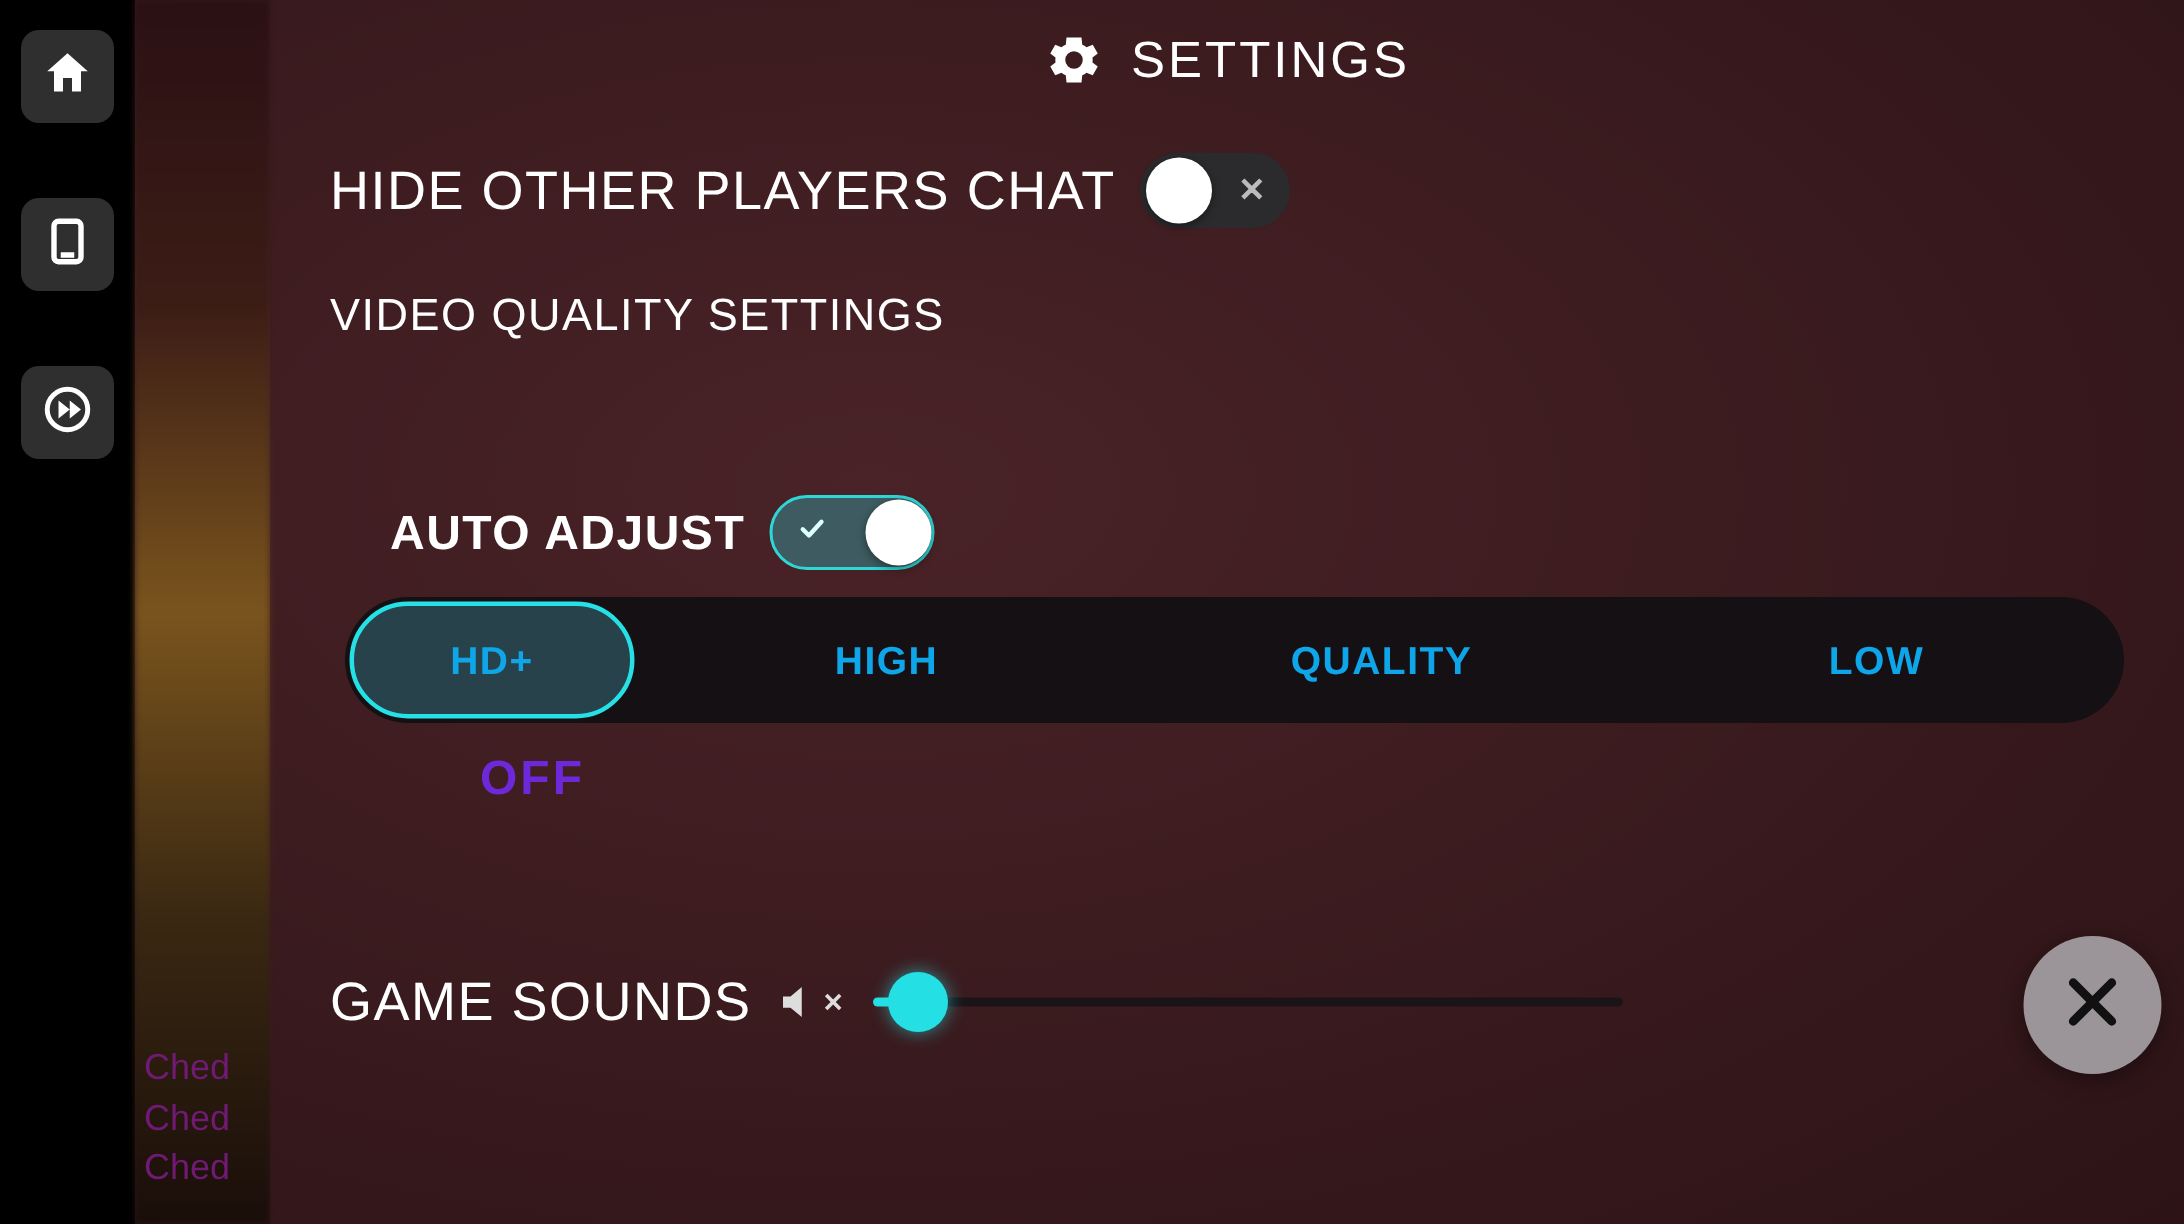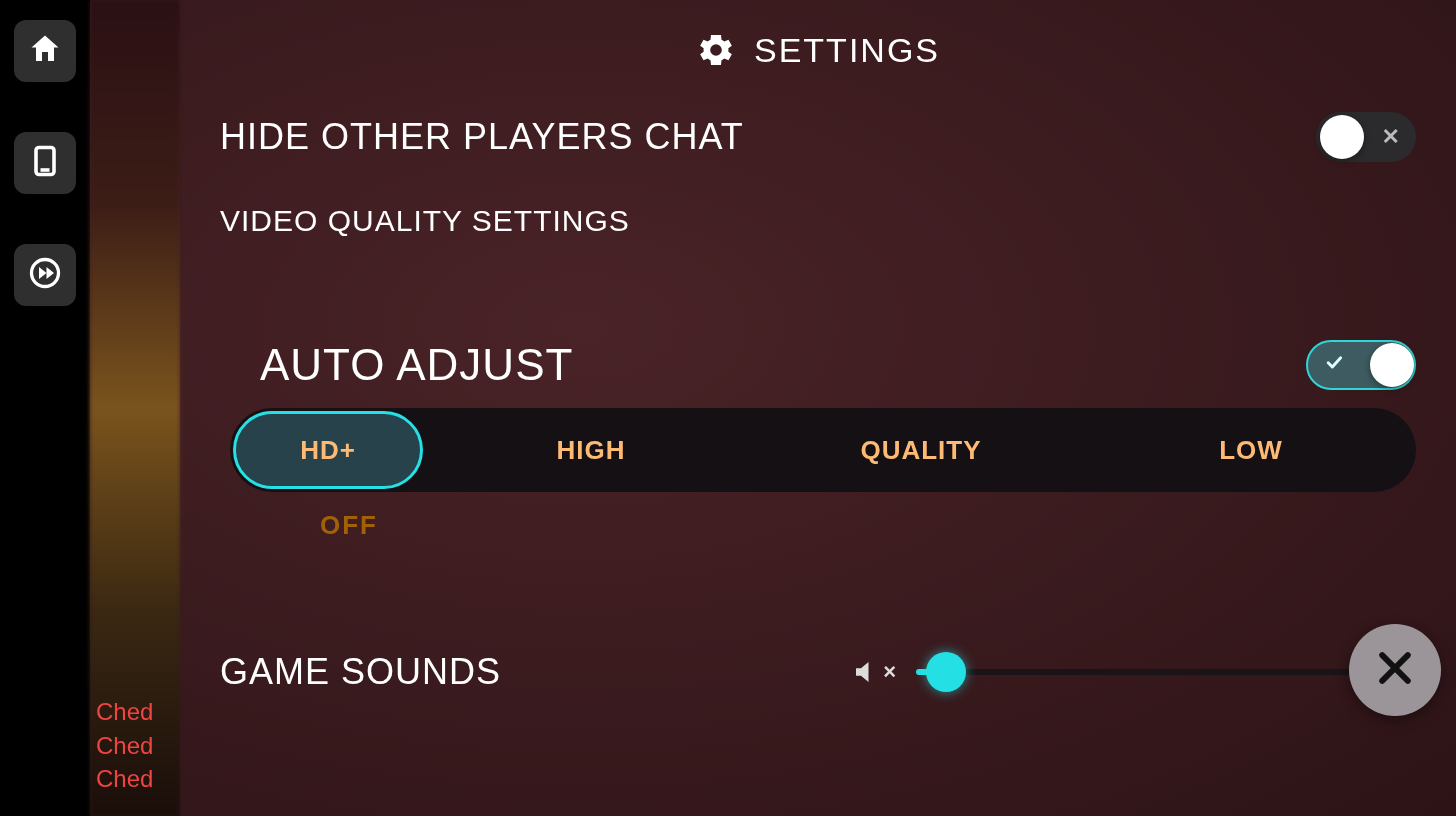--- a/index.html
+++ b/index.html
@@ -21,44 +21,43 @@
     cursor: pointer;
   }
   .rail-btn svg { width: 36px; height: 36px; }
   
   .bg-sliver {
     position: absolute; left: 90px; top: 0; width: 90px; height: 100%;
     background: linear-gradient(180deg, #2b1014 0%, #3c1d16 25%, #7a541d 50%, #3a2812 75%, #1a0e0a 100%);
     filter: blur(2px);
   }
   .sliver-text {
-    position: absolute; left: 96px; bottom: 20px; color: #ef4444; font-size: 24px; font-weight: 500; line-height: 1.4;
+    position: absolute; left: 96px; bottom: 20px; color: #701a75; font-size: 24px; font-weight: 500; line-height: 1.4;
     filter: none;
   }
   
   .panel {
     position: absolute; left: 180px; top: 0; right: 0; height: 100%;
     background: rgba(60, 25, 30, 0.55);
     padding: 0 40px 40px 40px;
     overflow-y: auto;
   }
   .panel-header {
     display: flex; justify-content: center; align-items: center; gap: 18px;
     padding: 20px 0 30px 0;
-    margin-top: 10px;
   }
   .panel-header .gear { width: 40px; height: 40px; }
   .panel-title { font-size: 34px; letter-spacing: 2px; font-weight: 500; }
   .row {
-    display: flex; align-items: center; justify-content: space-between;
+    display: flex; align-items: center; 
     padding: 12px 0;
     gap: 16px;
   }
   .row-label { font-size: 36px; letter-spacing: 1px; font-weight: 500; }
-  .row-sublabel { font-size: 44px; letter-spacing: 1px; font-weight: 400; padding-left: 40px; }
+  .row-sublabel { font-size: 32px; letter-spacing: 1px; font-weight: 700; padding-left: 40px; }
   .section-title { font-size: 30px; letter-spacing: 1px; font-weight: 500; padding: 30px 0 20px 0; }
   
   .toggle {
     position: relative; width: 100px; height: 50px; border-radius: 26px;
     background: #2b2b2e; cursor: pointer; display: flex; align-items: center;
     border: 2px solid transparent;
   }
   .toggle .knob {
     position: absolute; width: 44px; height: 44px; border-radius: 50%;
     background: #fff; top: 1px; left: 2px; transition: left .2s;
@@ -78,28 +77,28 @@
   .toggle-wide { width: 110px; }
   .toggle-wide.on .knob { left: 62px; }
   
   .seg-wrap { padding: 6px 0 0 10px; }
   .seg {
     display: flex; align-items: center; background: #151014; border-radius: 44px; height: 84px;
     width: 100%; overflow: hidden;
   }
   .seg-item {
     flex: 1; font-size: 26px; letter-spacing: 1px; font-weight: 600;
-    color: #fdba74; cursor: pointer; height: 100%; display: flex; align-items: center; justify-content: center;
+    color: #0ea5e9; cursor: pointer; height: 100%; display: flex; align-items: center; justify-content: center;
   }
   .seg-item.selected {
     flex: 0 0 190px; margin: 3px; height: 78px;
     border: 3px solid #25e1e6; border-radius: 40px; background: #27424a;
   }
   .seg-below {
-    font-size: 26px; letter-spacing: 2px; font-weight: 600; color: #a16207; padding: 18px 0 0 90px;
+    font-size: 32px; letter-spacing: 2px; font-weight: 600; color: #6d28d9; padding: 18px 0 0 90px;
   }
   
   .slider-row { display: flex; align-items: center; gap: 20px; }
   .mute-icon { display: flex; align-items: center; gap: 2px; }
   .mute-icon svg { width: 30px; height: 30px; }
   .mute-x { font-size: 22px; font-weight: 700; color: #ddd; }
   .slider {
     position: relative; width: 500px; height: 6px; border-radius: 4px;
     background: linear-gradient(to right, #24e0e4 0%, #24e0e4 6%, #1a1418 6%, #1a1418 100%);
     cursor: pointer;

